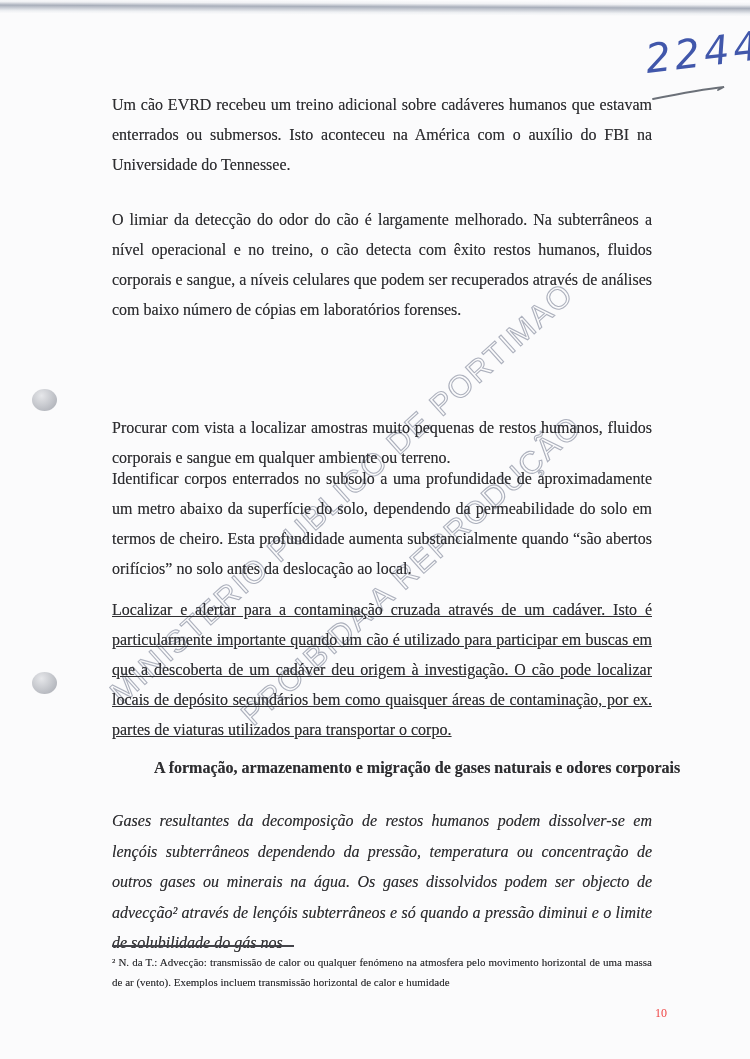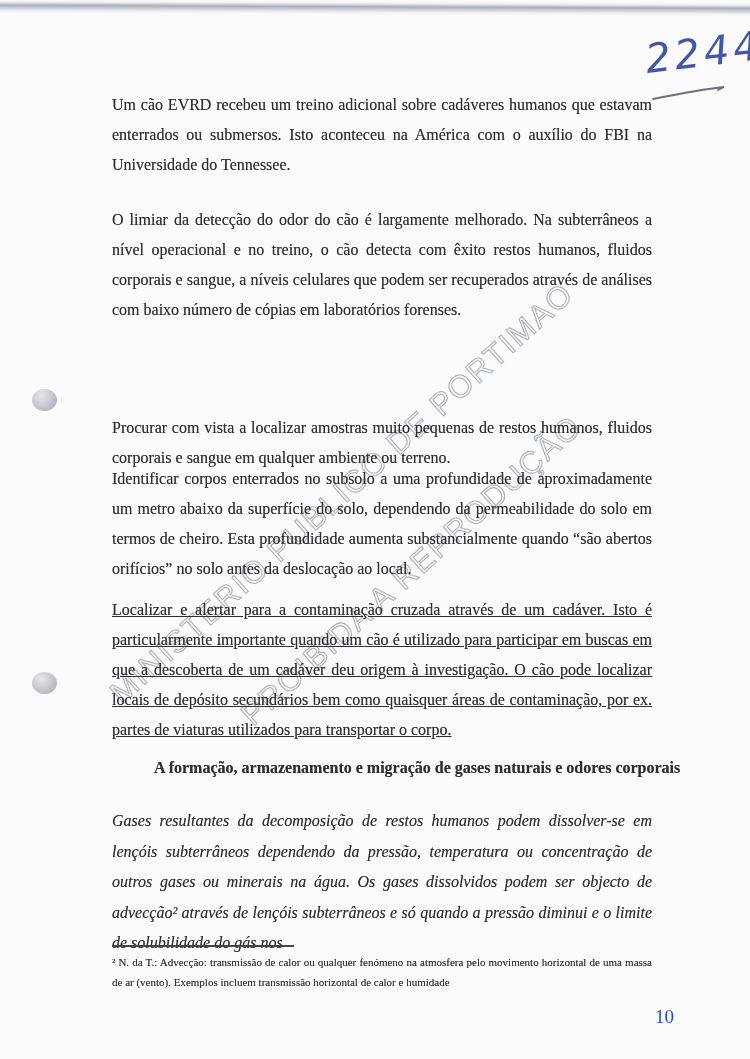--- a/index.html
+++ b/index.html
@@ -86,21 +86,21 @@
   }
   .footnote {
     position: absolute; left: 112px; top: 953px; width: 540px;
     font-size: 11px; line-height: 19.5px;
     color: #2e2e31;
     text-align: justify;
     text-shadow: 0 0 0.4px rgba(45,45,48,0.5);
   }
   .pageno {
     position: absolute; left: 655px; top: 1006px;
-    font-size: 19px; color: #1d4ed8;
+    font-size: 12px; color: #ef4444;
   }
 </style>
 </head>
 <body>
 
 <div class="page">
 
   <div class="scan-edge"></div>
 
   <div class="hole hole-1"></div>

